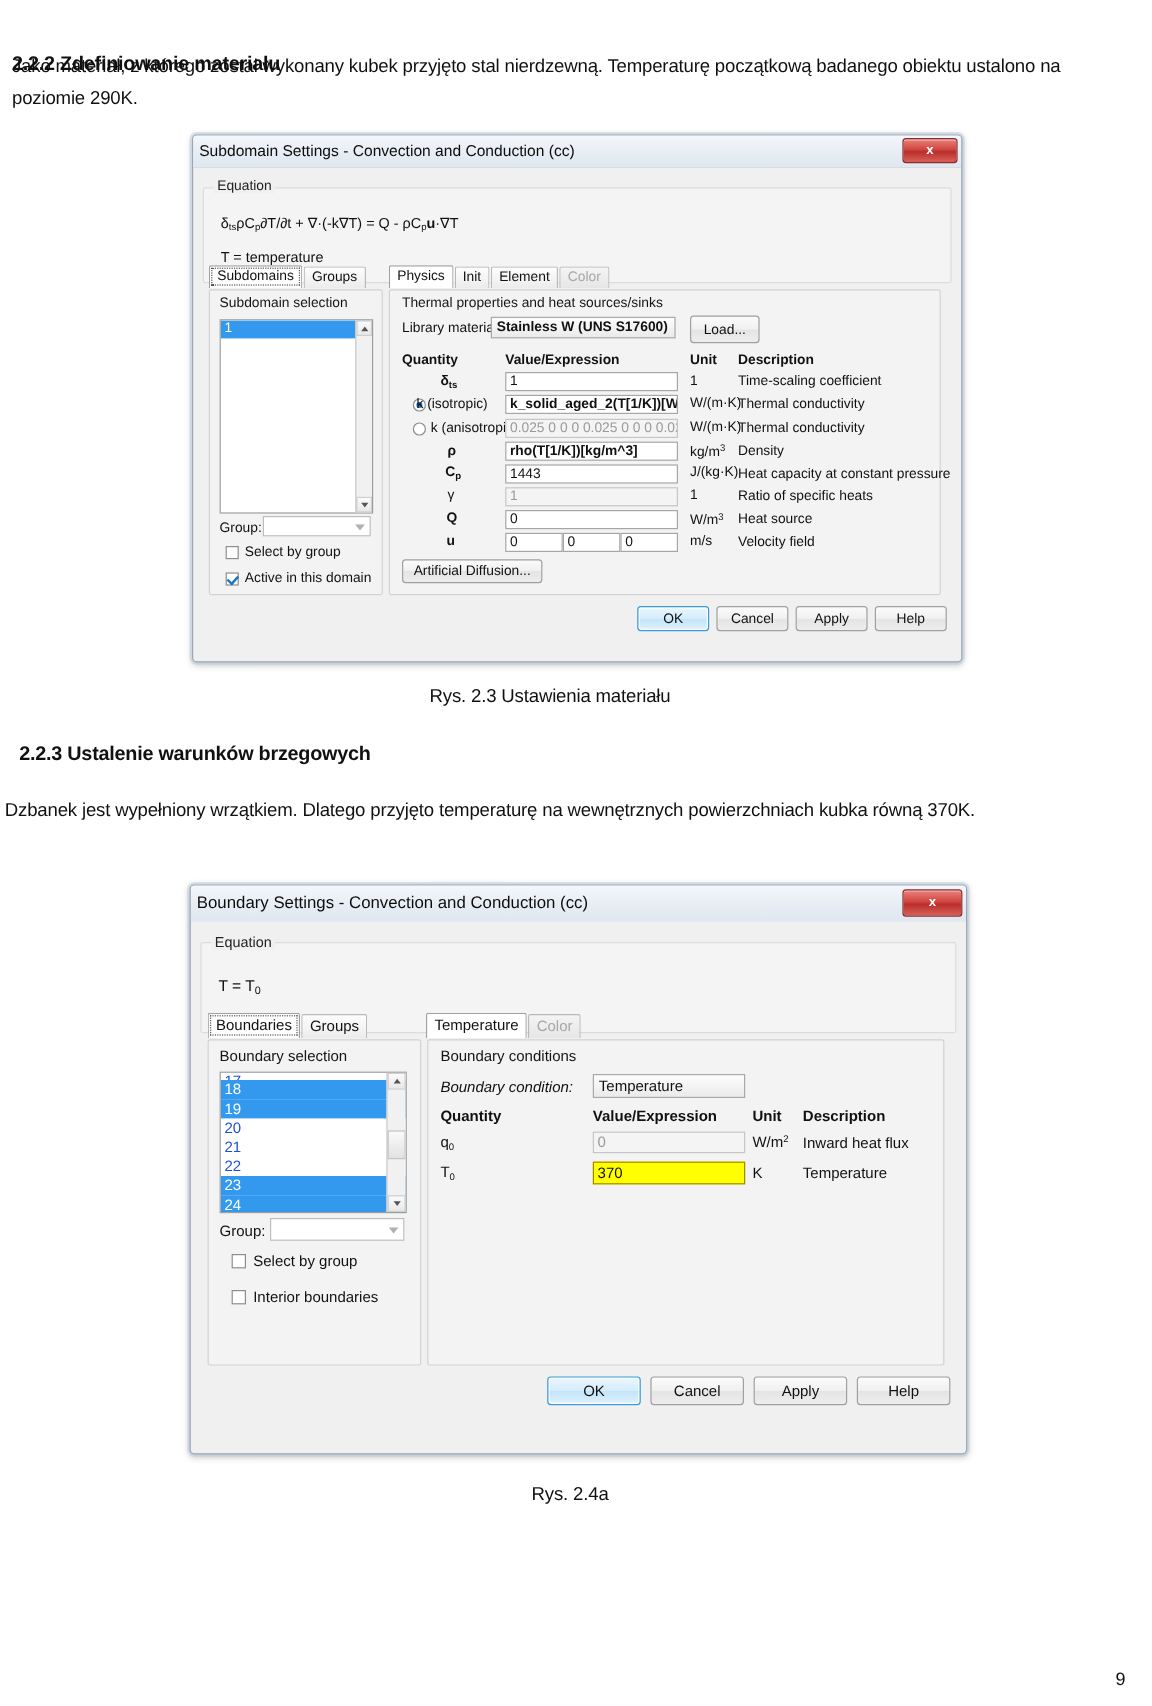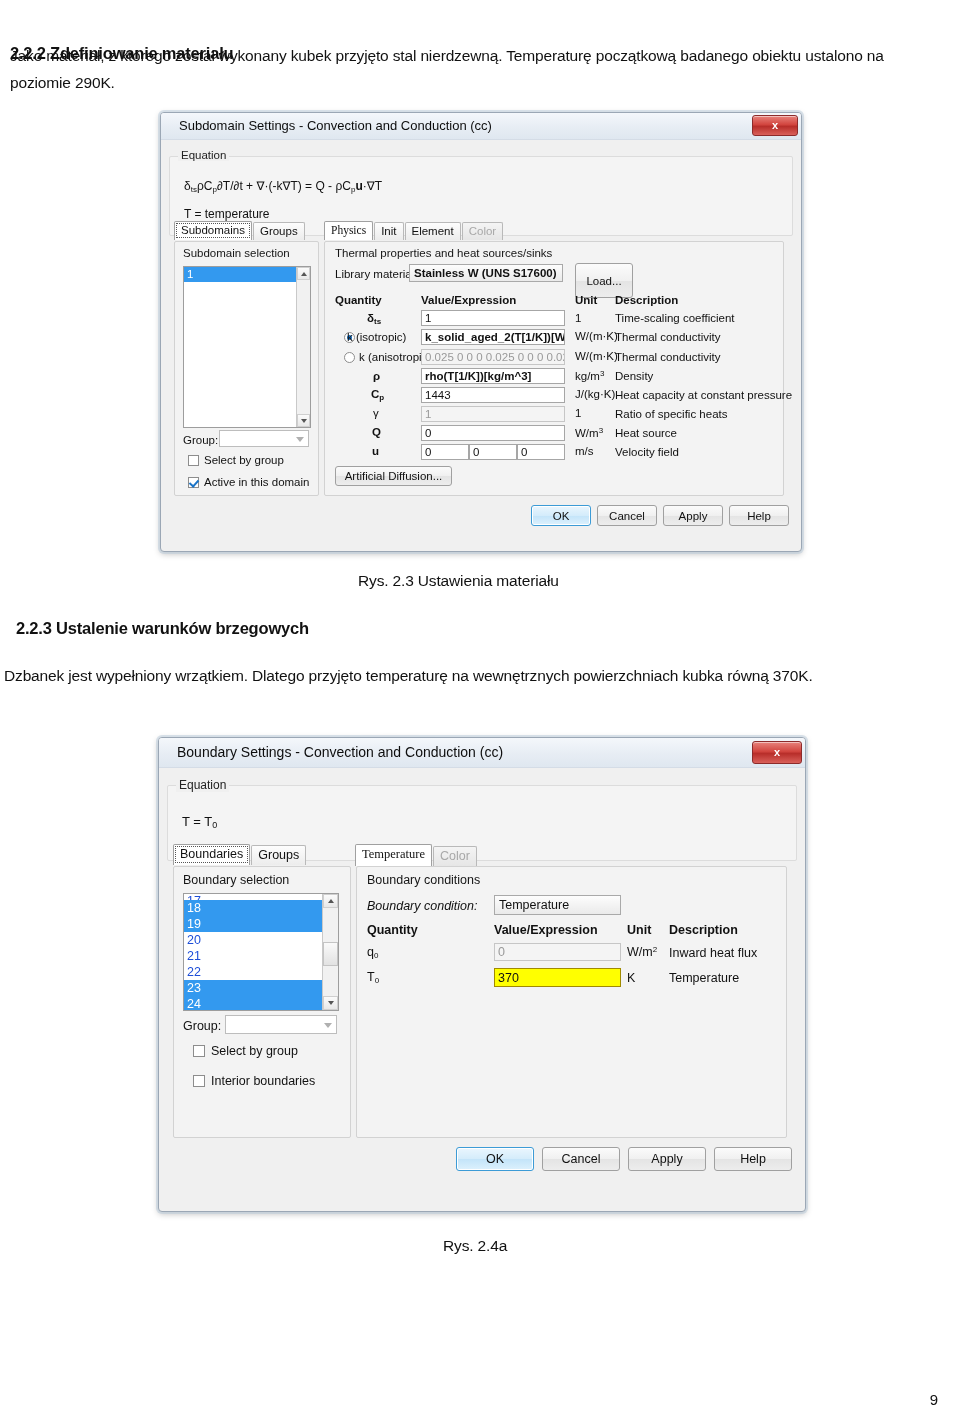--- a/index.html
+++ b/index.html
@@ -30,21 +30,21 @@
     position:absolute;
     background:#f0f0f0;
     border:1px solid #9ba7b5;
     border-radius:4px;
     box-shadow:0 0 0 2px rgba(190,205,220,.55), 0 2px 6px rgba(0,0,0,.25);
     font-size:11px;
     color:#000;
   }
   .dlg-title{
     height:26px;line-height:26px;
-    padding-left:18px;
+    padding-left:5px;
     font-size:13px;color:#0d0d0d;
     background:linear-gradient(180deg,#f4f7fb 0%,#e7edf4 55%,#dfe7f0 100%);
     border-bottom:1px solid #d4dce6;
     border-radius:3px 3px 0 0;
     position:relative;white-space:nowrap;
     font-family:"Liberation Sans",sans-serif;
   }
   .close-btn{
     position:absolute;top:2px;right:3px;width:44px;height:19px;
     border:1px solid #8c2b2b;border-radius:3px;
@@ -75,21 +75,21 @@
     border:1px solid #b9b9b9;border-bottom:none;
     background:linear-gradient(180deg,#fdfdfd,#ececec);
     padding:2px 6px 3px 6px;margin-right:1px;font-size:11.5px;color:#111;
     border-radius:2px 2px 0 0;
   }
   .tab.active{
     background:#fff;border-color:#a0a0a0;
     padding-bottom:4px;
     outline:1px dotted #555;outline-offset:-3px;
   }
-  .tab.active.nodot{outline:none;font-family:Liberation Serif, serif;}
+  .tab.active.nodot{outline:none;}
   .tab.disabled{color:#a8a8a8;background:linear-gradient(180deg,#f4f4f4,#e6e6e6);}
 
   
   .panel{
     position:absolute;border:1px solid #d2d2d2;background:#f3f3f3;border-radius:2px;
   }
   .panel-label{position:absolute;font-size:11.5px;color:#151515;}
 
   .listbox{
     position:absolute;background:#fff;border:1px solid #9d9d9d;
@@ -232,21 +232,21 @@
       <div class="txt" style="left:29px;top:212px;">Select by group</div>
       <div class="chk on" style="left:13px;top:235px;"></div>
       <div class="txt" style="left:29px;top:234px;">Active in this domain</div>
     </div>
 
     <div class="panel" style="left:163px;top:128px;width:458px;height:253px;">
       <div class="panel-label" style="left:10px;top:5px;">Thermal properties and heat sources/sinks</div>
 
       <div class="txt" style="left:10px;top:26px;">Library material:</div>
       <div class="combo bold" style="left:84px;top:22px;width:154px;height:18px;">Stainless W (UNS S17600)</div>
-      <div class="btn" style="left:250px;top:21px;width:58px;height:35px;">Load...</div>
+      <div class="btn" style="left:250px;top:21px;width:58px;height:23px;">Load...</div>
 
       <div class="txt b" style="left:10px;top:52px;">Quantity</div>
       <div class="txt b" style="left:96px;top:52px;">Value/Expression</div>
       <div class="txt b" style="left:250px;top:52px;">Unit</div>
       <div class="txt b" style="left:290px;top:52px;">Description</div>
 
       <div class="txt b" style="left:42px;top:70px;">δ<sub>ts</sub></div>
       <div class="field" style="left:96px;top:68px;width:144px;height:16px;">1</div>
       <div class="txt" style="left:250px;top:70px;">1</div>
       <div class="txt" style="left:290px;top:70px;">Time-scaling coefficient</div>

